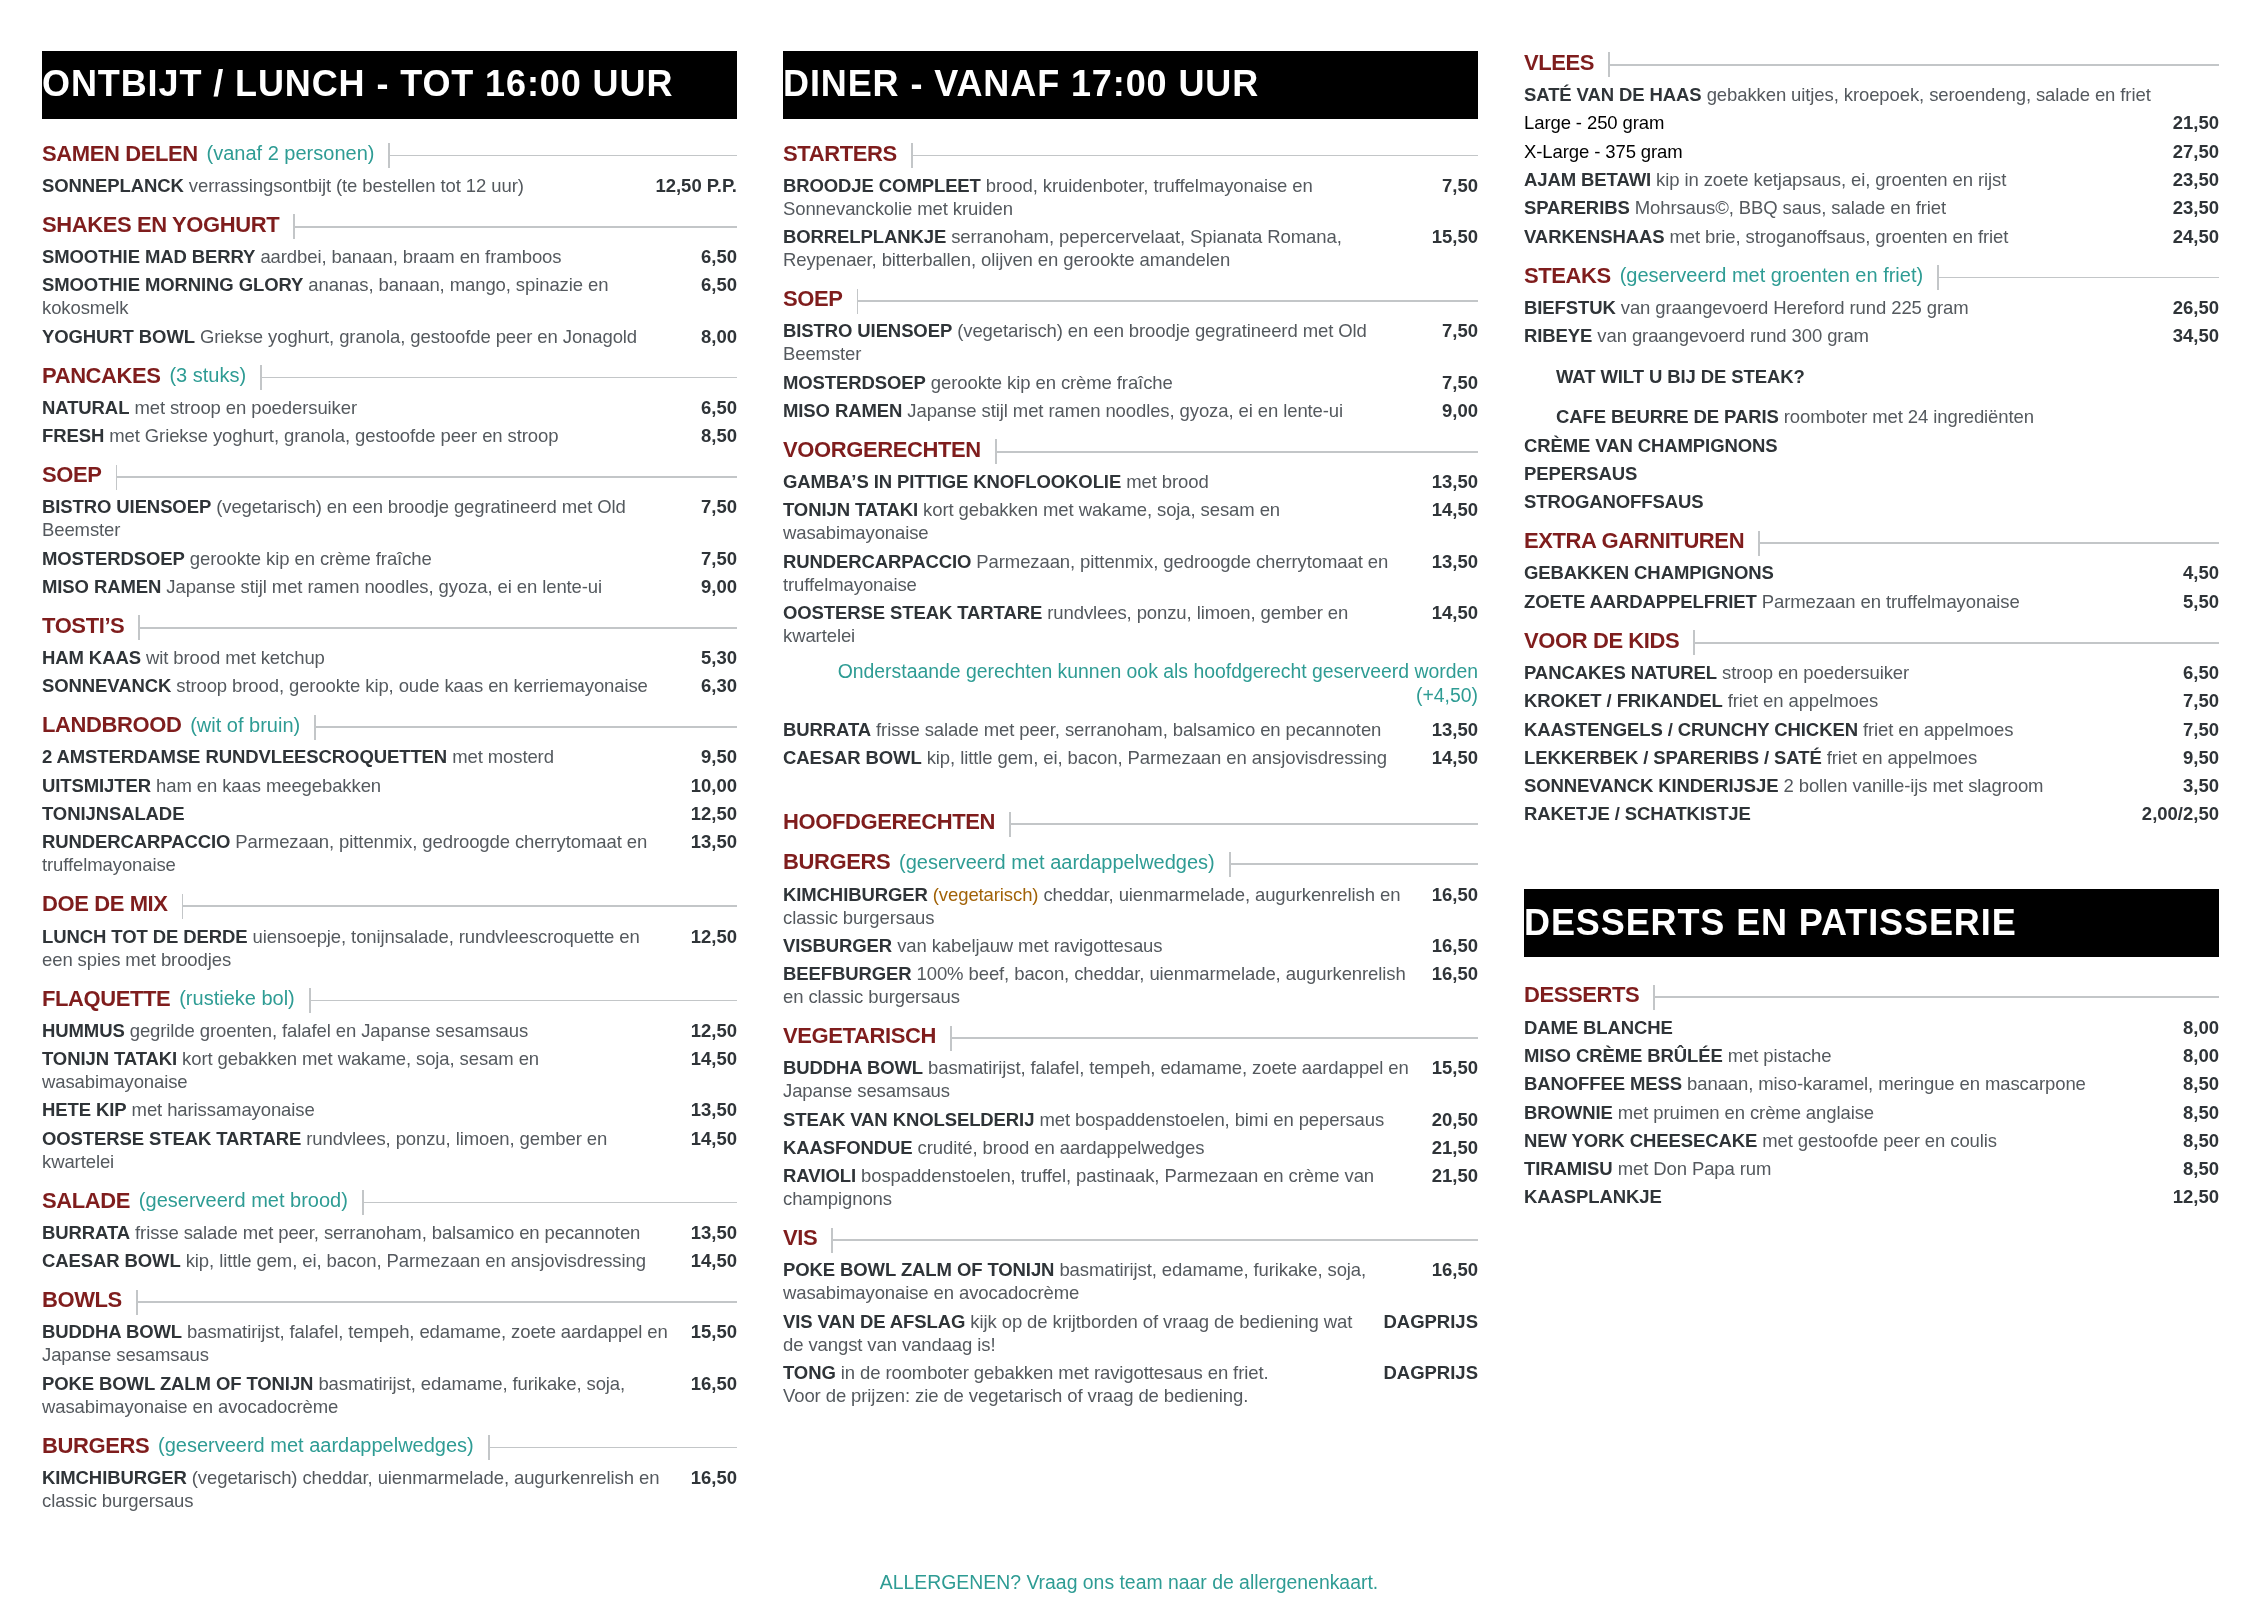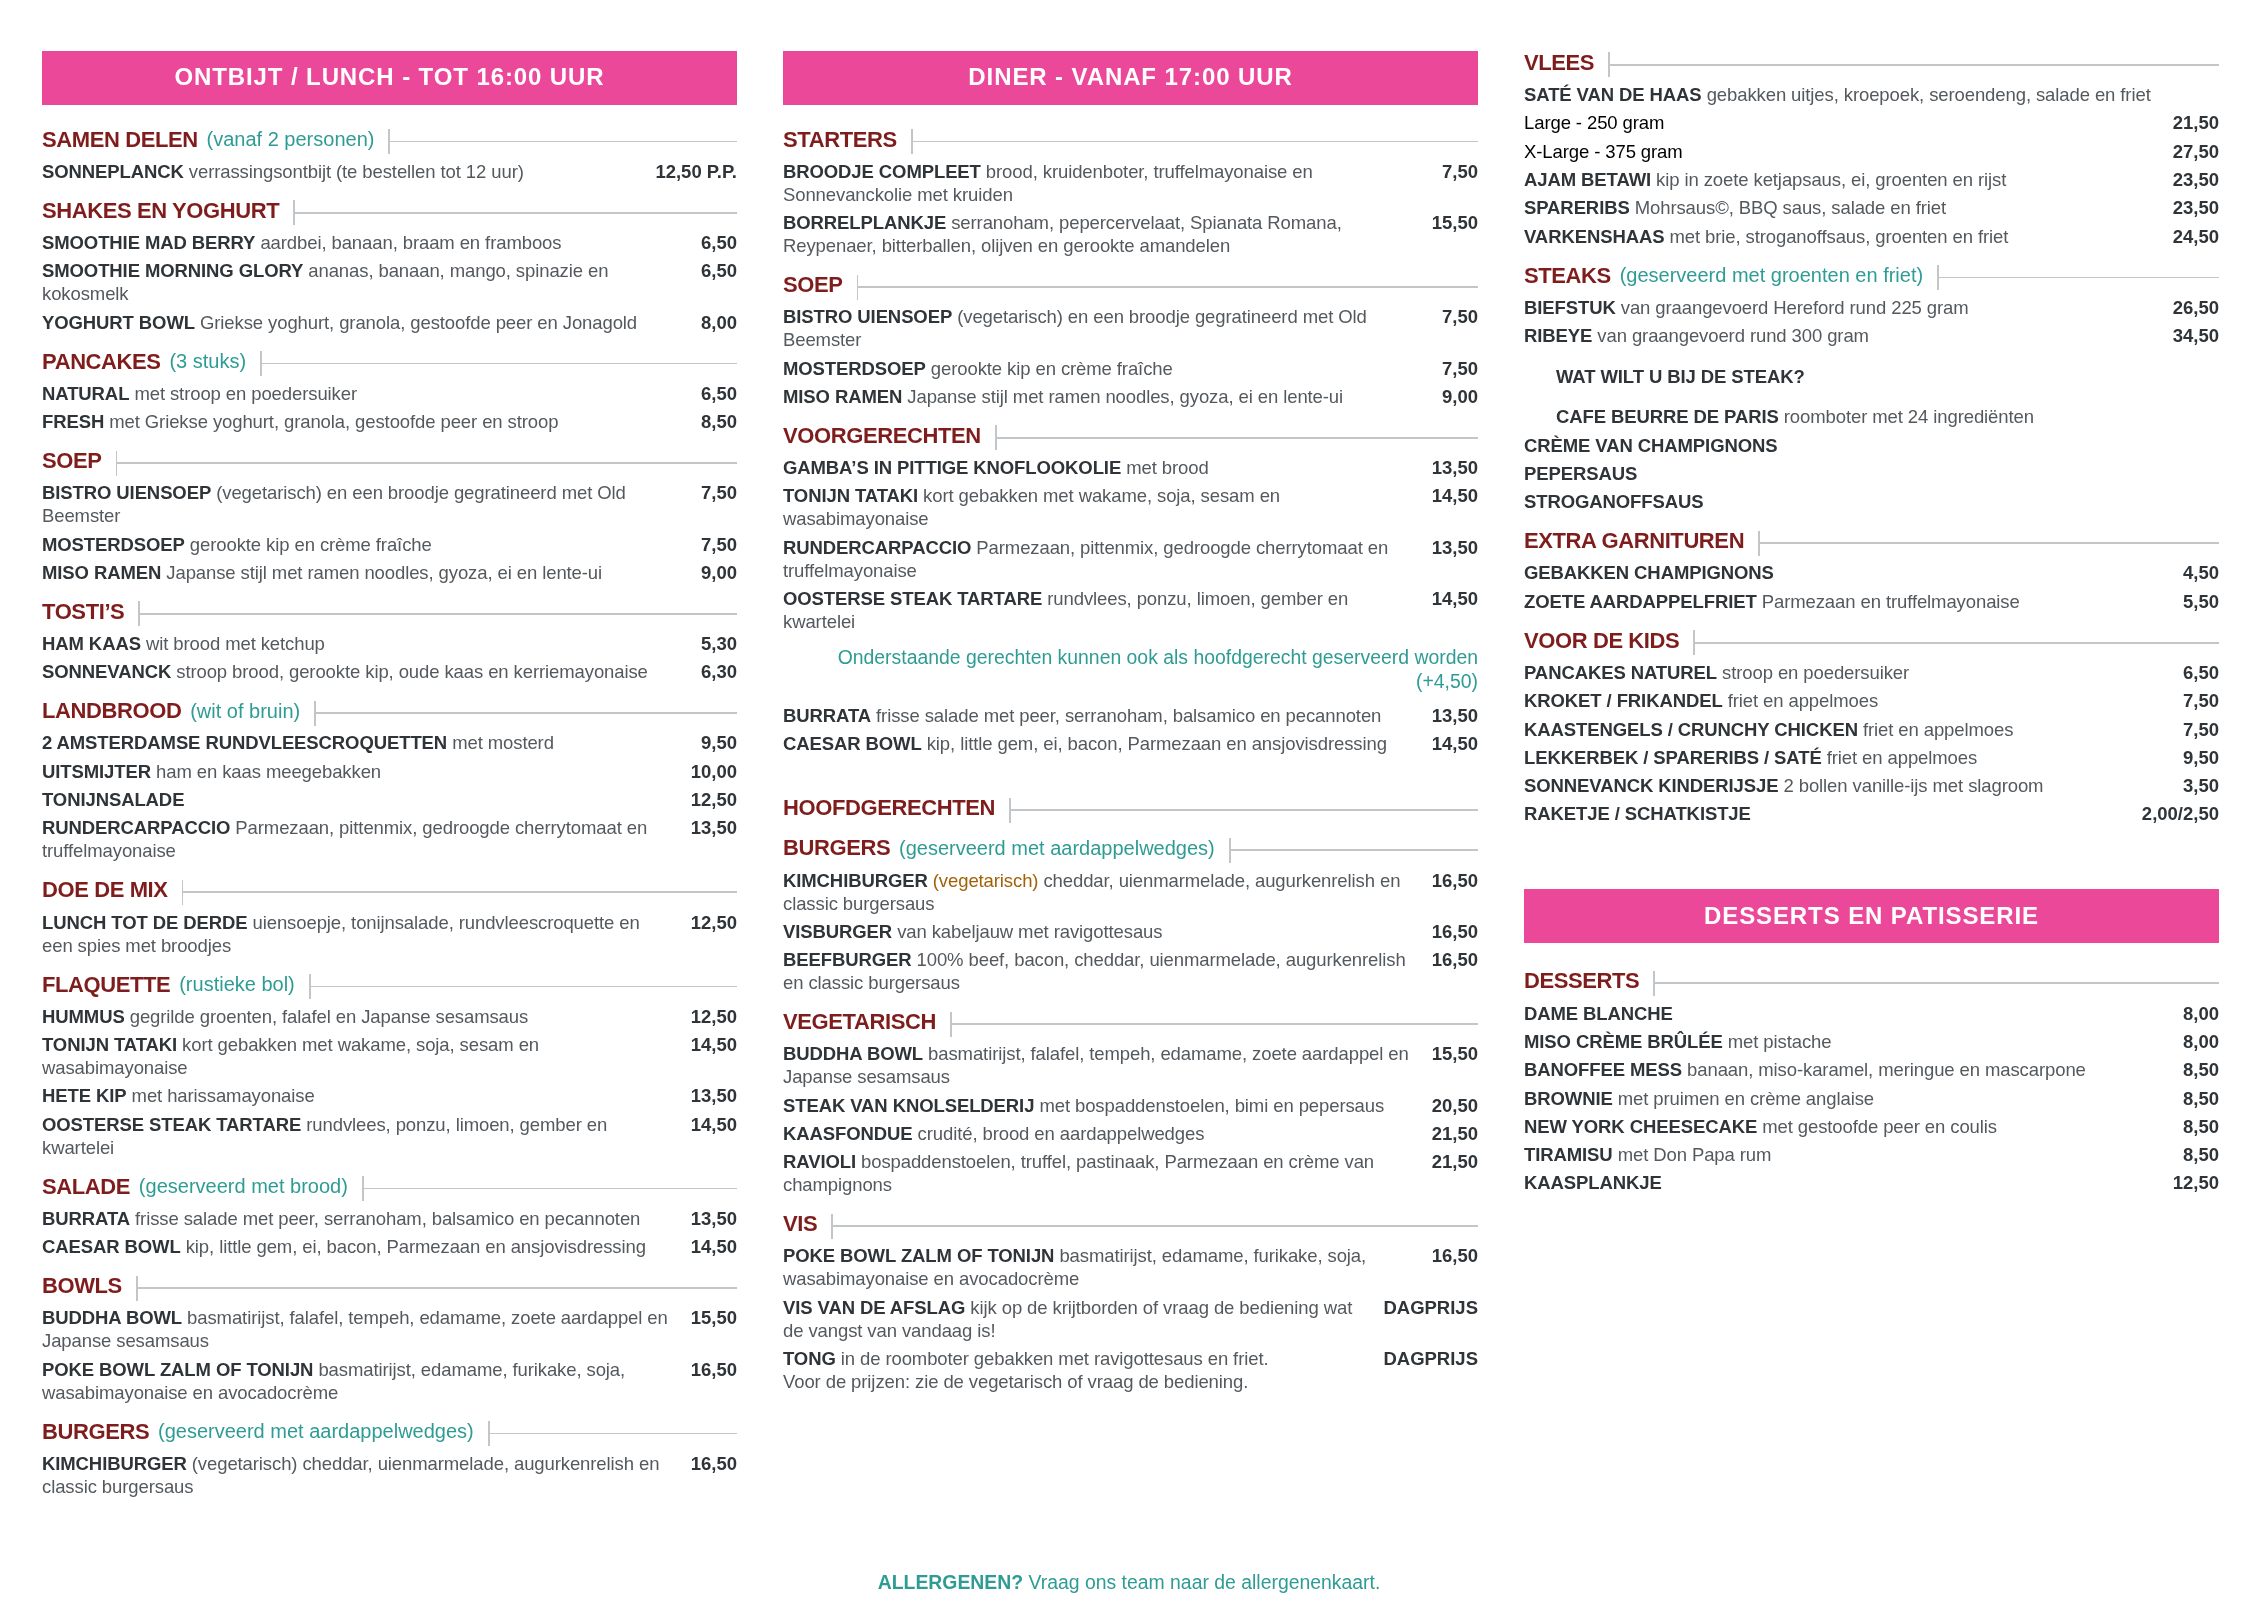--- a/index.html
+++ b/index.html
@@ -4,22 +4,22 @@
 <style>
   html,body { margin:0; padding:0; }
   body {
     width:2258px; height:1622px; background:#ffffff; overflow:hidden;
     font-family:"Liberation Sans", sans-serif; color:#34393d; position:relative;
     -webkit-font-smoothing:antialiased;
   }
   .page { display:flex; padding:51px 35px 0 42px; gap:46px; }
   .col { width:695px; flex:0 0 auto; }
   .banner {
-    background:#ec4899; color:#ffffff; text-align:center;
-    font-size:24px; font-weight:bold; letter-spacing:0.9px;
+    background:#000000; color:#ffffff; 
+    font-size:36px; font-weight:bold; letter-spacing:0.9px;
     padding:12.4px 0 13.2px; margin-bottom:23px;
   }
   .section { margin-top:16px; }
   .section:first-child { margin-top:0; }
   .section.big-gap { margin-top:41px; }
   .sec-head { display:flex; align-items:center; margin-bottom:8px; }
   .sec-title {
     font-size:22px; font-weight:bold; color:#7f1d1d; letter-spacing:-0.4px;
     white-space:nowrap; line-height:1.1;
   }
@@ -34,21 +34,21 @@
   .i-teal { color:#a16207; }
   .i-desc { color:#54595e; }
   .i-price { font-size:18.5px; font-weight:bold; color:#2f3438; white-space:nowrap; margin-left:7px; line-height:23px; }
   .note-row { color:#2e9c94; font-size:19.4px; text-align:right; margin:12.4px 0 10.6px; line-height:24px; }
   .footnote { color:#2e9c94; font-size:19.4px; text-align:center; margin-top:30px; line-height:27px; }
   .mid-banner { margin-top:64px; margin-bottom:26.5px; }
   .footer {
     position:absolute; left:0; right:0; bottom:28px; text-align:center;
     font-size:19.4px; color:#2e9c94;
   }
-  .footer b { font-weight:bold; }
+  .footer b { font-weight:normal; }
 </style>
 </head>
 <body>
 
 <div class="page">
     <div class="col">
       <div class="banner">ONTBIJT / LUNCH - TOT 16:00 UUR</div>
       <section class="section">
         <div class="sec-head">
           <span class="sec-title">SAMEN DELEN</span>

